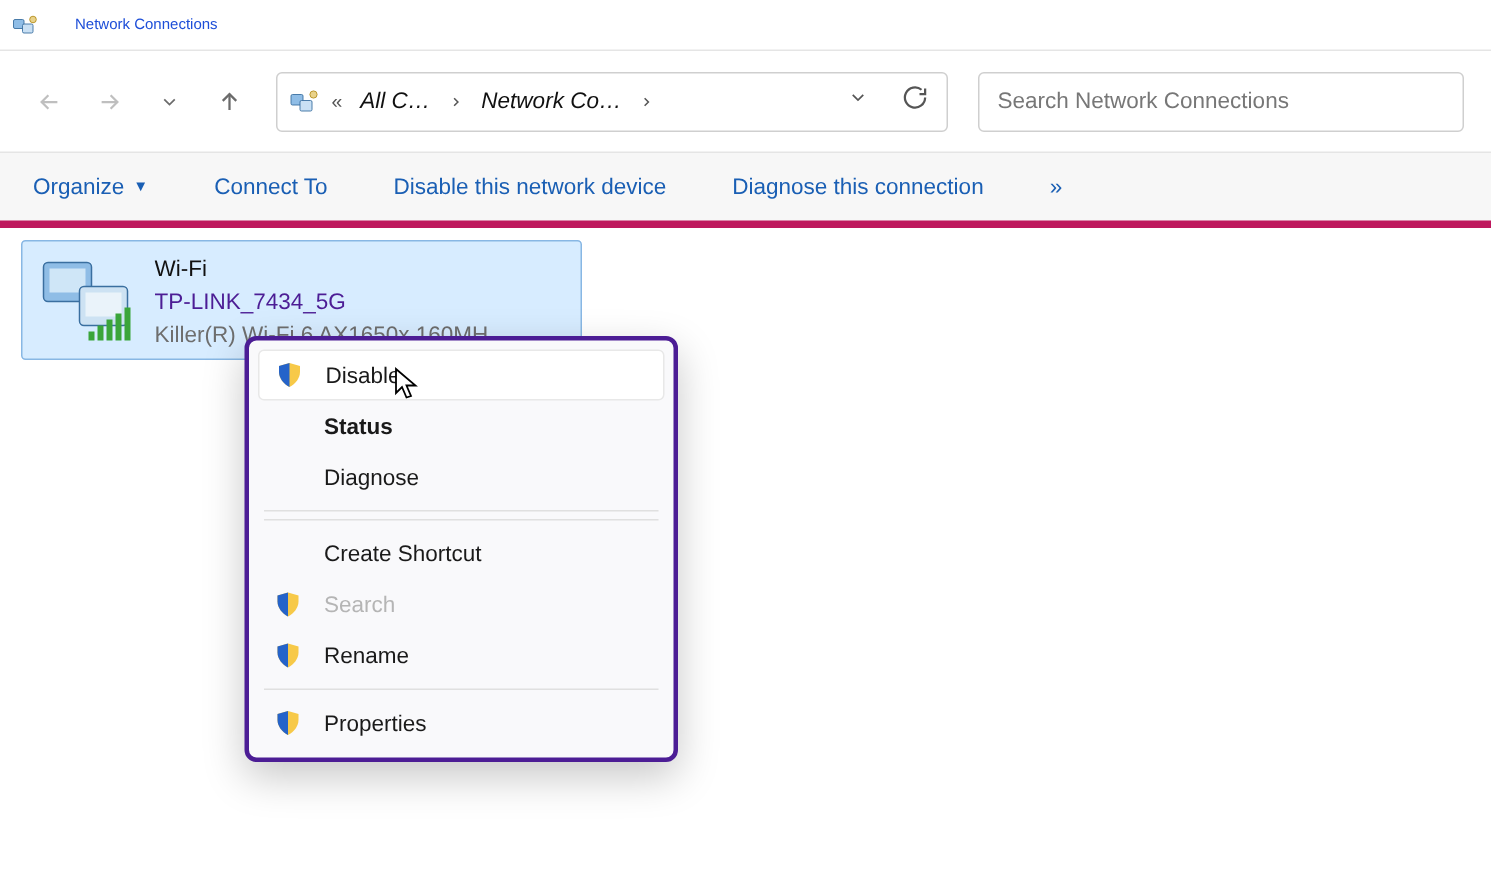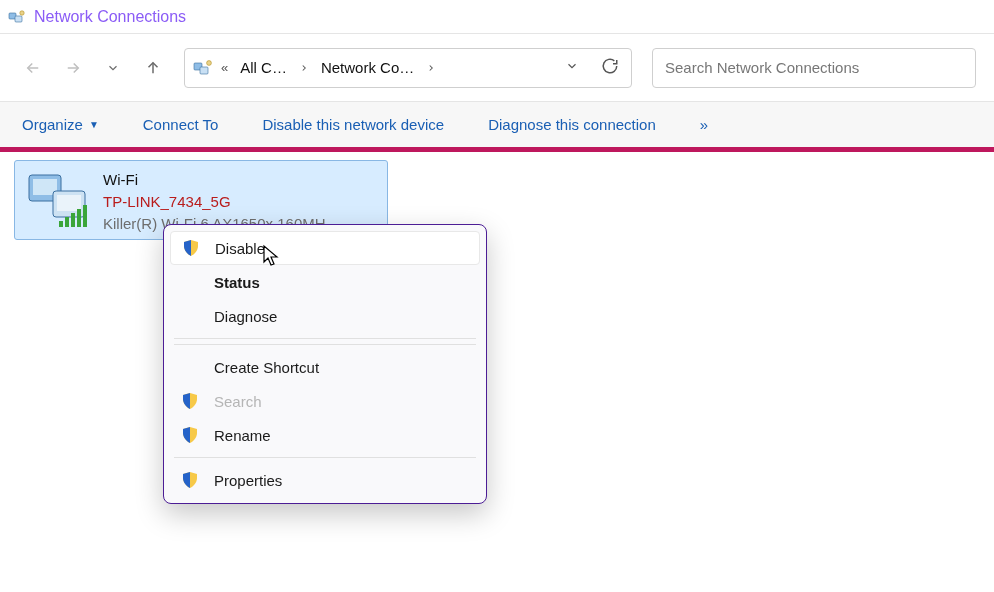--- a/index.html
+++ b/index.html
@@ -1,32 +1,32 @@
 <!DOCTYPE html>
 <html><head>
 <meta charset="utf-8">
 <style>
   * { box-sizing: border-box; margin: 0; padding: 0; font-family: "Segoe UI", Arial, sans-serif; }
   body { background: #fff; width: 994px; height: 592px; overflow: hidden; }
 
   
   .titlebar { height: 34px; display: flex; align-items: center; padding: 0 8px; gap: 8px; background: #fff; border-bottom: 1px solid #e5e5e5;}
   .titlebar-icon { width: 18px; height: 18px; display: flex; align-items: center; justify-content: center; }
-  .titlebar-title { font-size: 16px; color: #8b5cf6; }
+  .titlebar-title { font-size: 10px; color: #1d4ed8; margin-left: 16px; }
 
   
   .navbar { height: 68px; display: flex; align-items: center; padding: 0 18px; gap: 10px; border-bottom: 1px solid #e5e5e5; }
   .nav-btn { width: 30px; height: 34px; display: flex; align-items: center; justify-content: center; color: #6b6b6b; border-radius: 4px; }
   .nav-btn svg { stroke: #6b6b6b; }
   .nav-btn.disabled svg { stroke: #bfbfbf; }
 
   .addressbar { flex: 0 0 auto; width: 448px; height: 40px; border: 1px solid #cfcfcf; border-radius: 4px; display: flex; align-items: center; padding: 0 6px; gap: 2px; margin-left: 6px; }
   .addr-icon { width: 24px; height: 24px; display:flex; align-items:center; justify-content:center; }
   .crumb-sep { color: #555; font-size: 13px; padding: 0 4px;}
-  .crumb { font-size: 15px; color: #111; padding: 4px 6px; border-radius:3px; white-space: nowrap;}
+  .crumb { font-size: 15px; color: #111; padding: 4px 6px; border-radius:3px; white-space: nowrap; font-style: italic;}
   .chev { display:flex; align-items:center; justify-content:center; padding:0 4px; color:#555;}
   .addr-flex { flex:1; }
   .addr-right { display:flex; align-items:center; gap:22px; padding-right:6px;}
 
   .searchbar { flex:1; height: 40px; border: 1px solid #cfcfcf; border-radius:4px; display:flex; align-items:center; padding:0 12px; margin-left:10px;}
   .searchbar input { border:none; outline:none; width:100%; font-size:15px; color:#be185d; background:transparent;}
   .searchbar input::placeholder{ color:#777; }
 
   
   .cmdbar { height: 50px; background:#f7f7f7; border-bottom:5px solid #be185d; display:flex; align-items:center; padding:0 22px; gap:44px;}
@@ -34,25 +34,25 @@
   .cmd .caret { font-size:10px; color:#1a5fb4; }
   .overflow { color:#1a5fb4; font-size:15px;}
 
   
   .content { position:relative; padding: 8px 14px; }
 
   .adapter { width: 374px; height: 80px; border:1px solid #88b7e4; background:#d7ecff; border-radius:3px; display:flex; align-items:flex-start; padding:8px 8px; gap:10px; }
   .adapter-iconwrap { position:relative; width:70px; height:60px; flex-shrink:0;}
   .adapter-text { display:flex; flex-direction:column; line-height:1.45; font-size:15px; overflow:hidden;}
   .adapter-name { color:#111; }
-  .adapter-ssid { color:#b91c1c; }
+  .adapter-ssid { color:#4c1d95; }
   .adapter-hw { color:#6e6e6e; white-space:nowrap; overflow:hidden; text-overflow:ellipsis;}
 
   
-  .ctxmenu { position:absolute; left:163px; top:72px; width:324px; background:#f9f9fb; border:1px solid #4c1d95; border-radius:8px; box-shadow:0 10px 28px rgba(0,0,0,0.22); padding:6px; }
+  .ctxmenu { position:absolute; left:163px; top:72px; width:289px; background:#f9f9fb; border:3px solid #4c1d95; border-radius:8px; box-shadow:0 10px 28px rgba(0,0,0,0.22); padding:6px; }
   .ctx-item { display:flex; align-items:center; height:34px; padding:0 10px; border-radius:4px; font-size:15px; color:#1a1a1a; gap:14px;}
   .ctx-item.hl { background:#ffffff; border:1px solid #e8e8e8;}
   .ctx-item.disabled { color:#b5b5b5; }
   .ctx-item.bold { font-weight:600;text-align:right; }
   .ctx-icon { width:20px; height:20px; display:flex; align-items:center; justify-content:center; flex-shrink:0;}
   .ctx-icon.blank { visibility:hidden; }
   .ctx-sep { height:1px; background:#e0e0e0; margin:5px 4px; }
 
   .cursor { position:absolute; left:262px; top:92px; pointer-events:none;}
 

